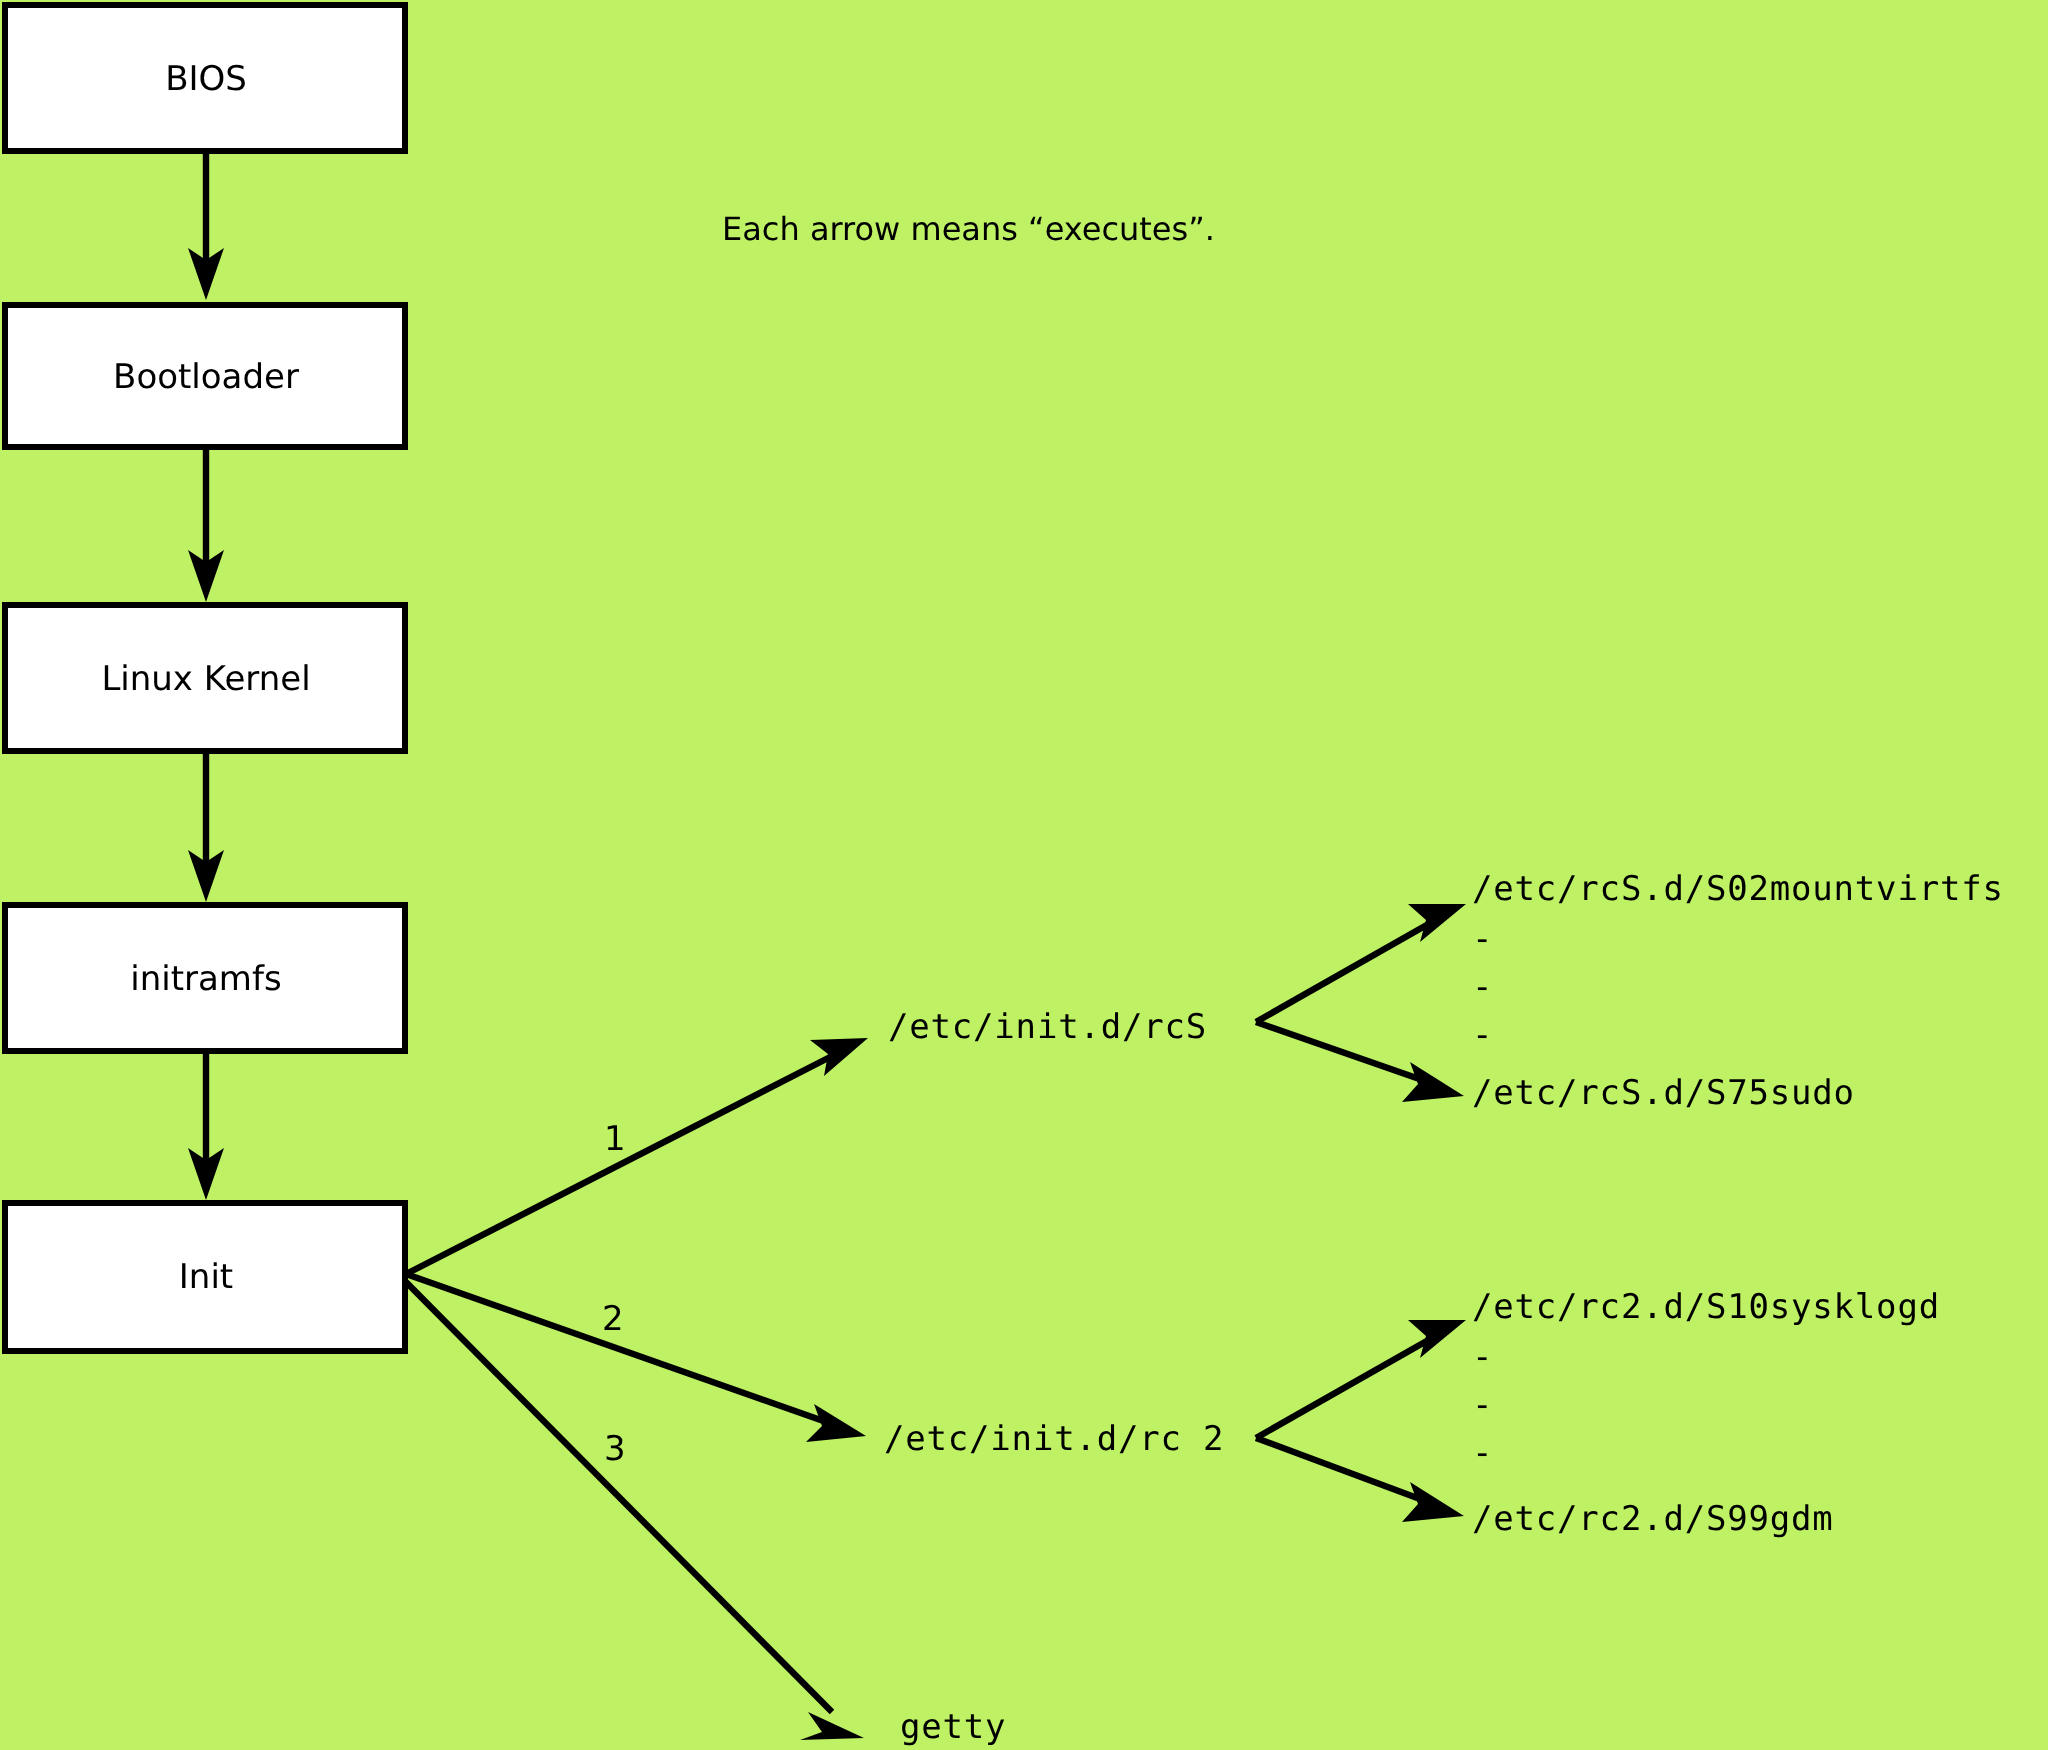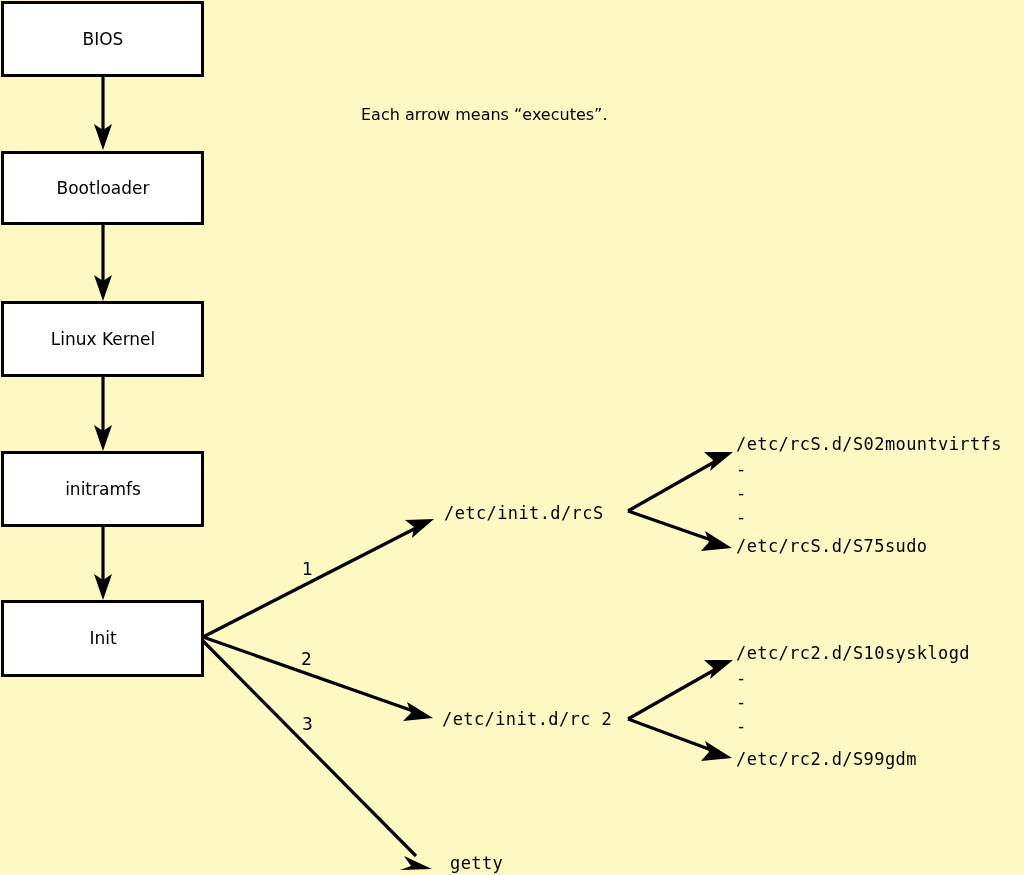--- a/index.html
+++ b/index.html
@@ -9,21 +9,21 @@
     background: #ffffff;
   }
   body {
     font-family: "Liberation Sans", sans-serif;
     color: #000000;
   }
   #diagram-root {
     position: relative;
     width: 1024px;
     height: 875px;
-    background: #fef9c3;
+    background: #bef264;
     overflow: hidden;
   }
   #diagram-svg {
     position: absolute;
     top: 0;
     left: 0;
     width: 1024px;
     height: 875px;
     display: block;
   }

